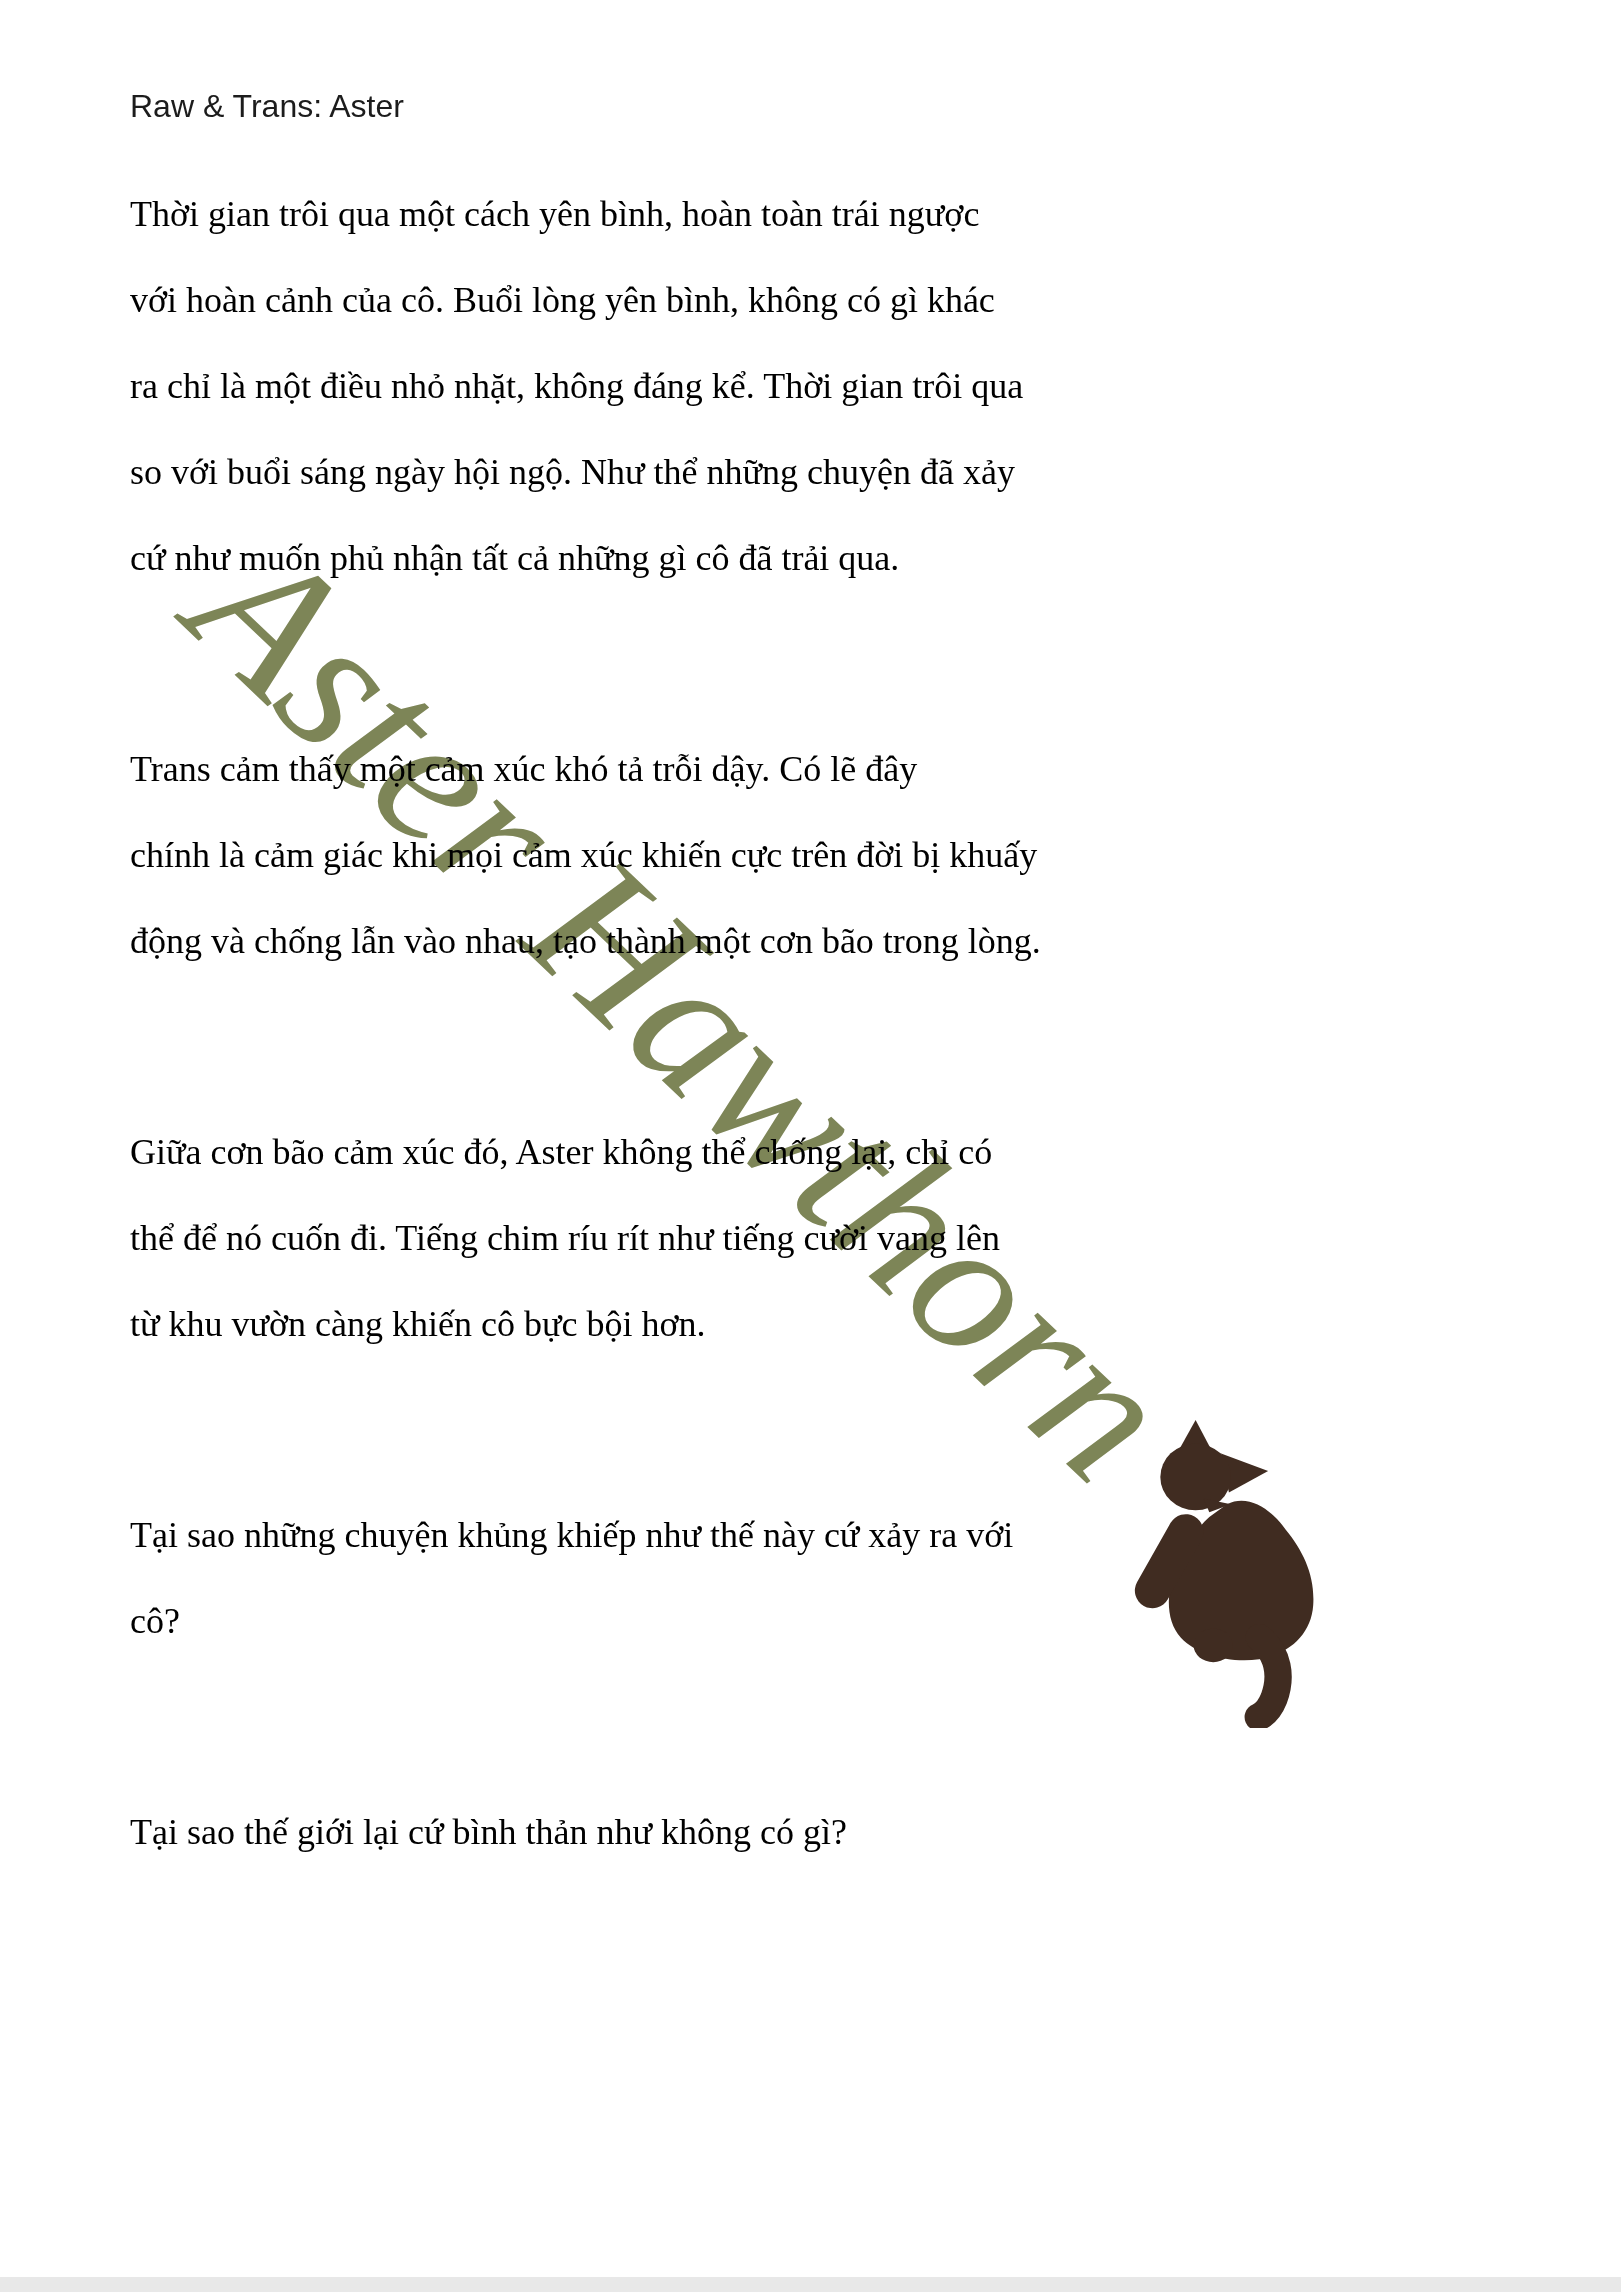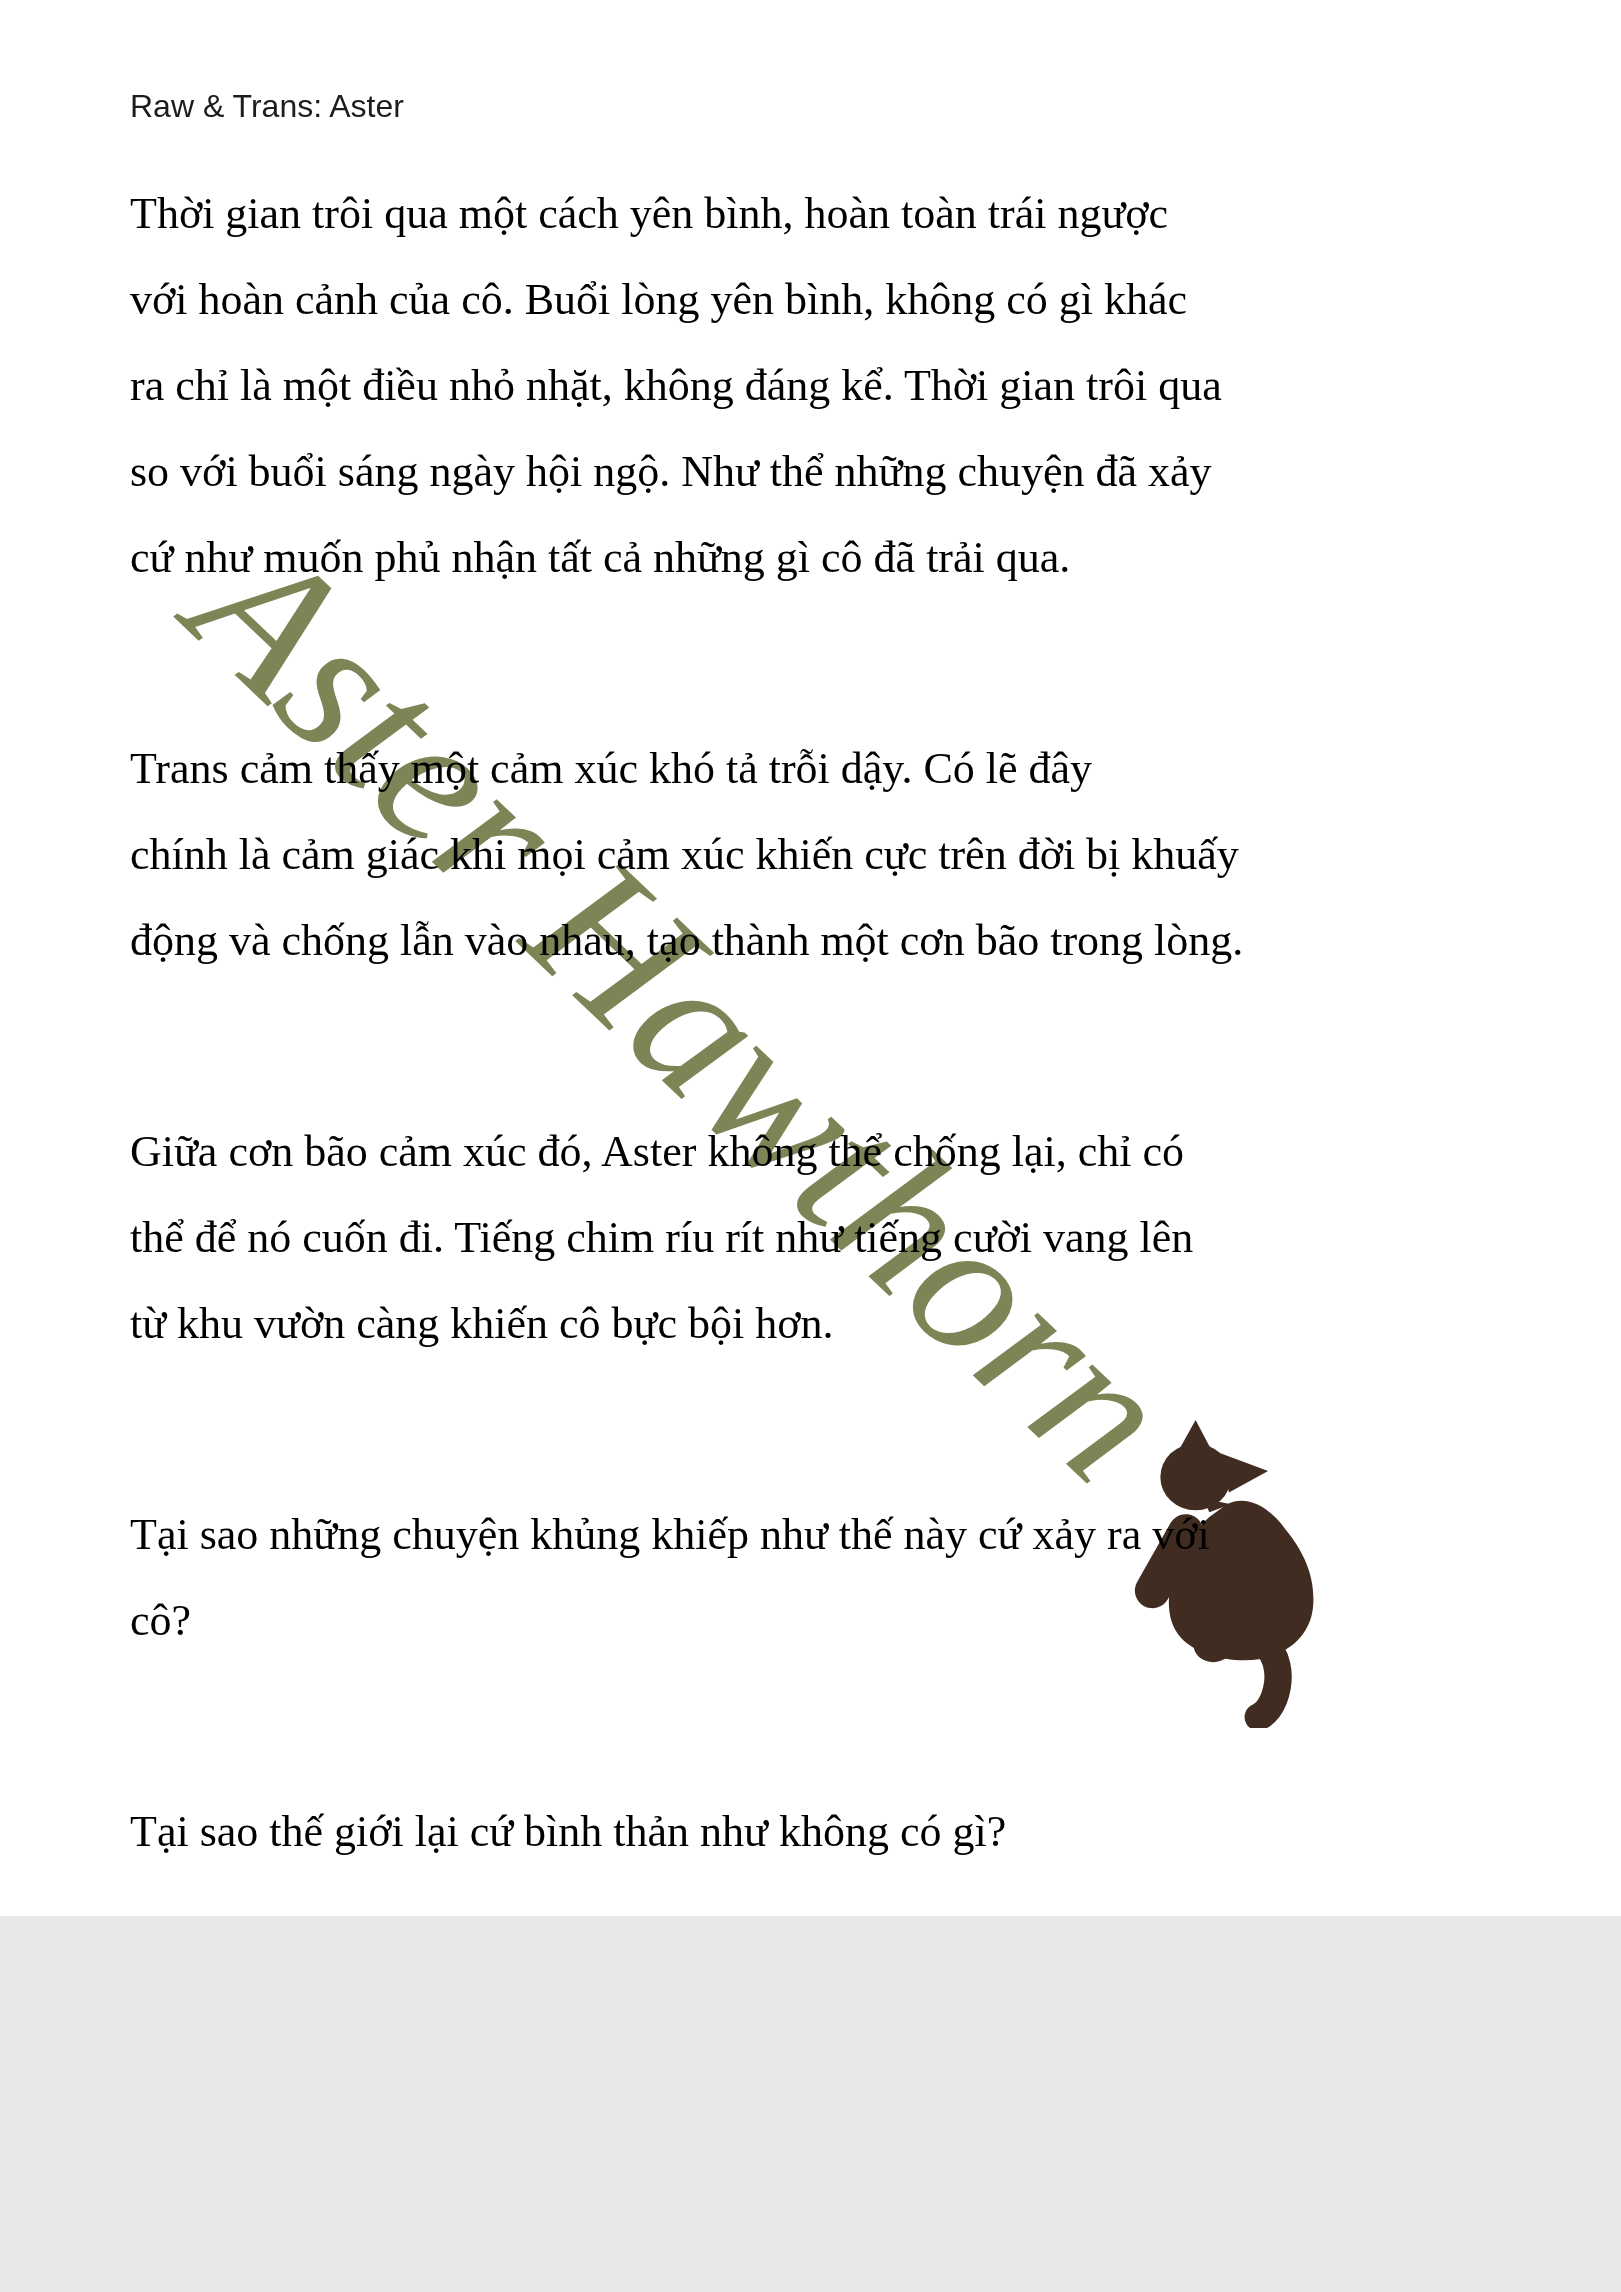--- a/index.html
+++ b/index.html
@@ -1,18 +1,18 @@
 <!DOCTYPE html>
 <html><head>
 <meta charset="utf-8">
 <style>
   html,body { margin:0; padding:0; background:#e8e8e8; }
   .page {
     position:relative;
-    width:1621px; height:1916px;
+    width:1621px; height:2277px;
     margin:0 auto;
     background:#ffffff;
     overflow:hidden;
     font-family:"Liberation Serif", serif;
   }
   .doc-header {
     position:absolute;
     left:130px; top:88px;
     font-family:"Liberation Sans", sans-serif;
     font-size:32px;
@@ -31,21 +31,21 @@
     white-space:nowrap;
     transform:rotate(43.5deg);
     transform-origin:0 0;
     z-index:1;
     pointer-events:none;
   }
   .body-text {
     position:absolute;
     left:130px; top:171px;
     width:1372px;
-    font-size:44px;
+    font-size:36px;
     color:#000000;
     z-index:2;
   }
   .body-text p { margin:0 0 125px 0; padding:0; }
   .body-text .line {
     display:block;
     line-height:86px;
     white-space:nowrap;
   }
   .cat-graphic {

